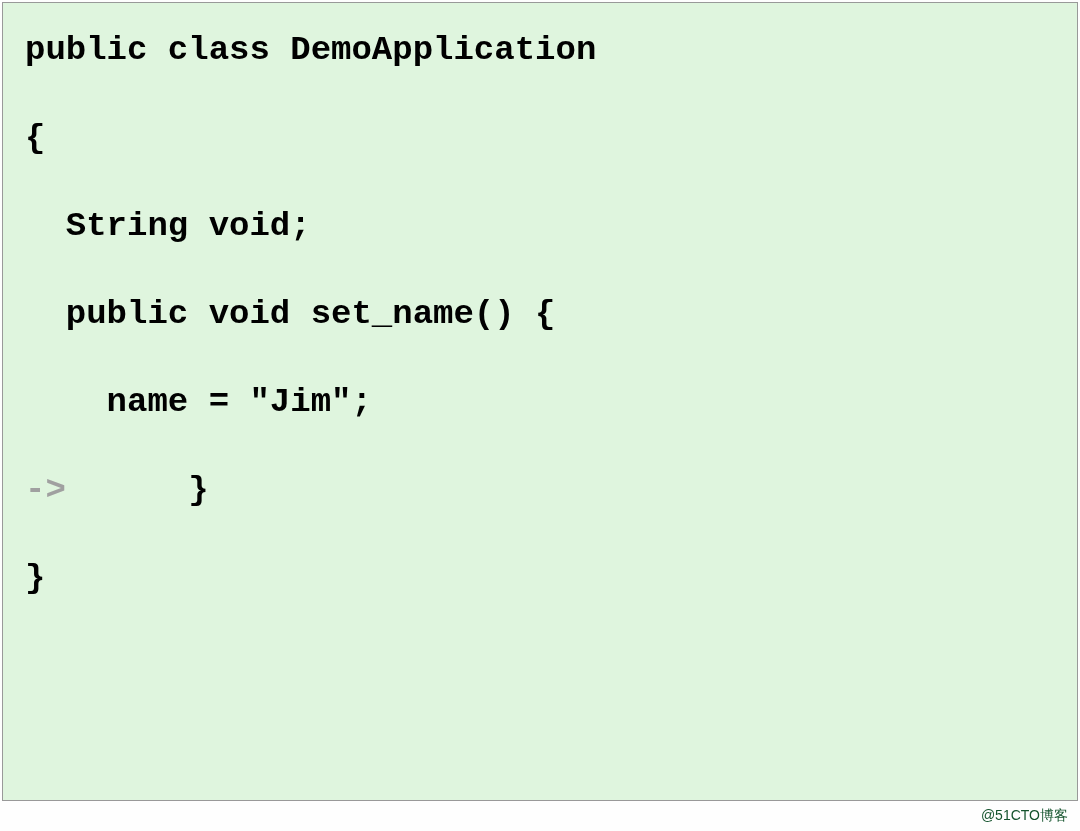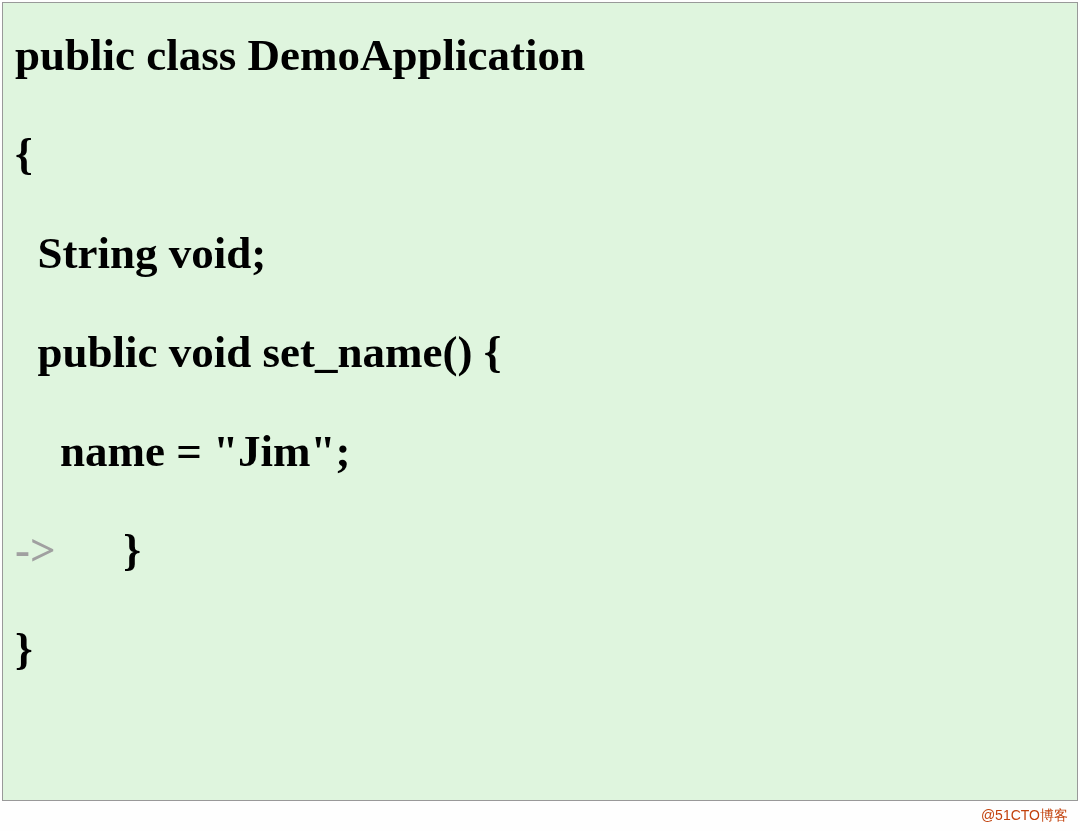--- a/index.html
+++ b/index.html
@@ -15,26 +15,25 @@
       font-family: "Courier New", Courier, monospace;
     }
     .code-block {
       position: absolute;
       top: 2px;
       left: 2px;
       right: 2px;
       bottom: 30px;
       background: #dff5de;
       border: 1px solid #999;
-      padding: 30px 12px;
-      font-size: 45px;
+      padding: 30px 22px;
+      font-size: 34px;
       font-weight: bold;
       color: #000;
       line-height: 1.0;
-      font-family: Liberation Serif, serif;
     }
     .code-line {
       white-space: pre;
       margin-bottom: 54px;
       position: relative;
     }
     .code-line:last-child {
       margin-bottom: 0;
     }
     .gutter {
@@ -43,21 +42,21 @@
     }
     .code-text {
       display: inline;
     }
     .watermark {
       position: absolute;
       bottom: 6px;
       right: 12px;
       font-family: sans-serif;
       font-size: 14px;
-      color: #c2410c;
+      color: #14532d;
       font-weight: normal;
     }
   </style>
 </head>
 <body>
 
 <div class="code-block">
   <div class="code-line"><span class="gutter"></span><span class="code-text">public class DemoApplication</span></div>
   <div class="code-line"><span class="gutter"></span><span class="code-text">{</span></div>
   <div class="code-line"><span class="gutter"></span><span class="code-text">  String void;</span></div>

